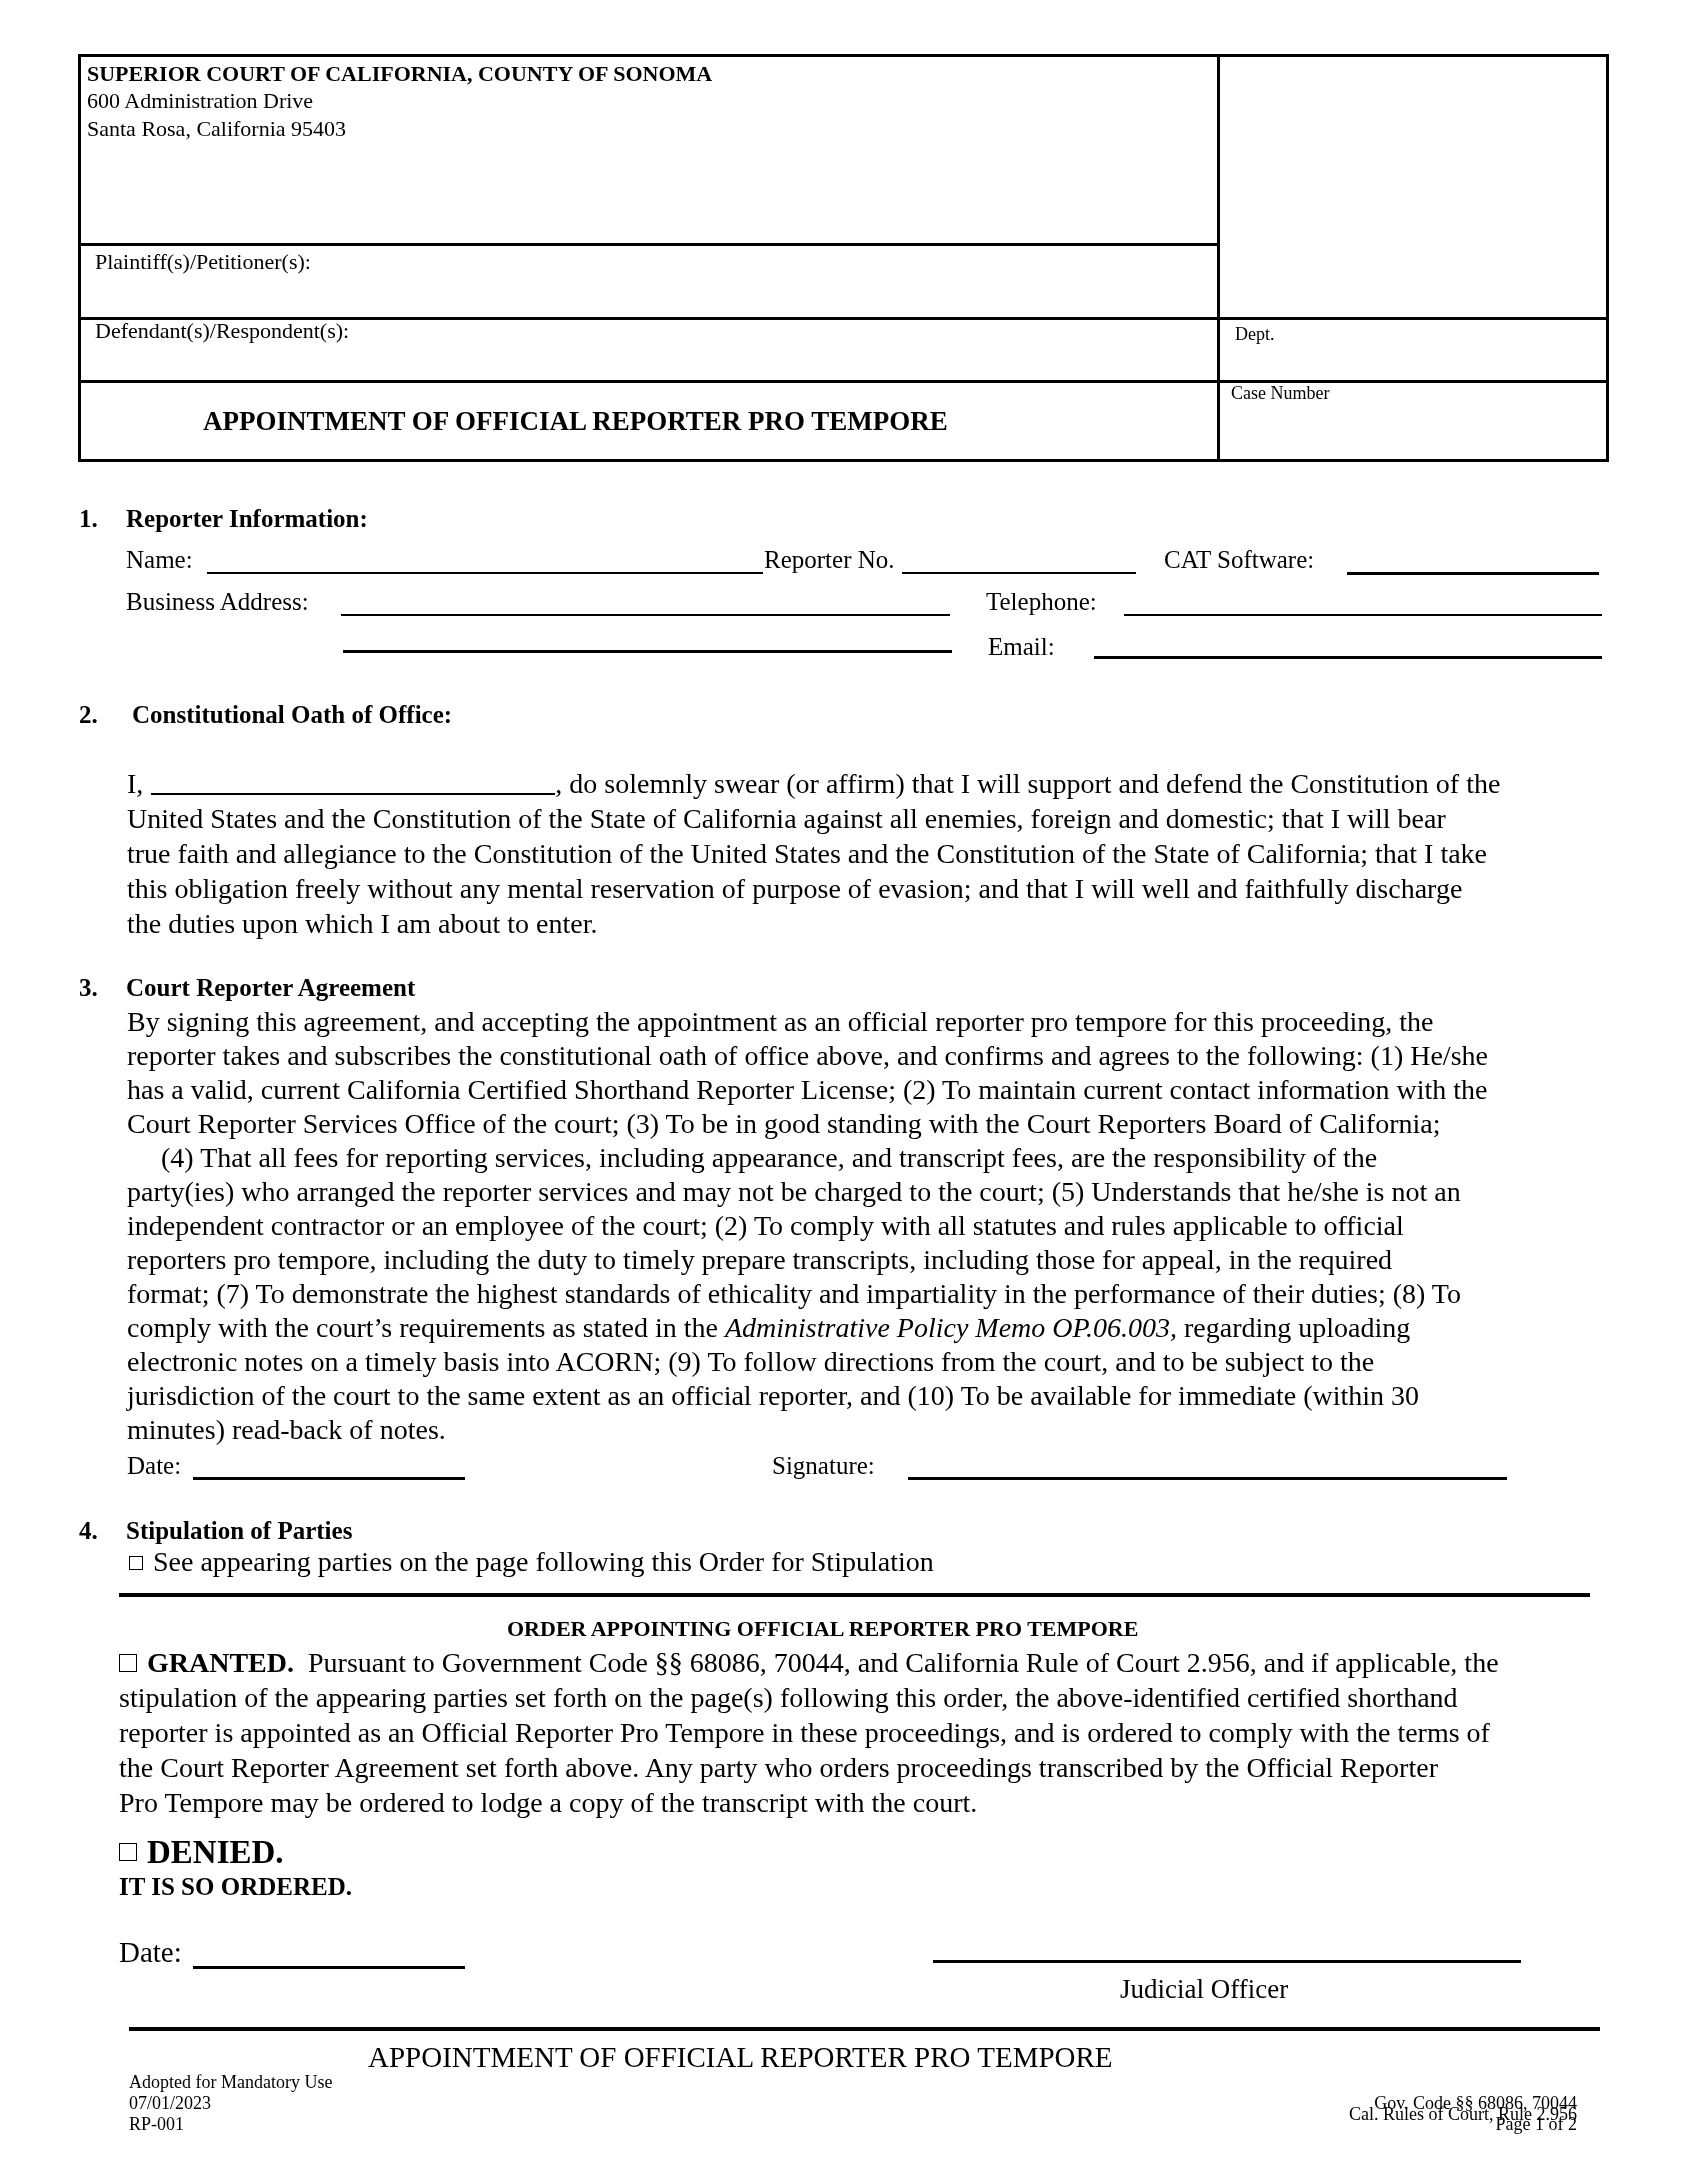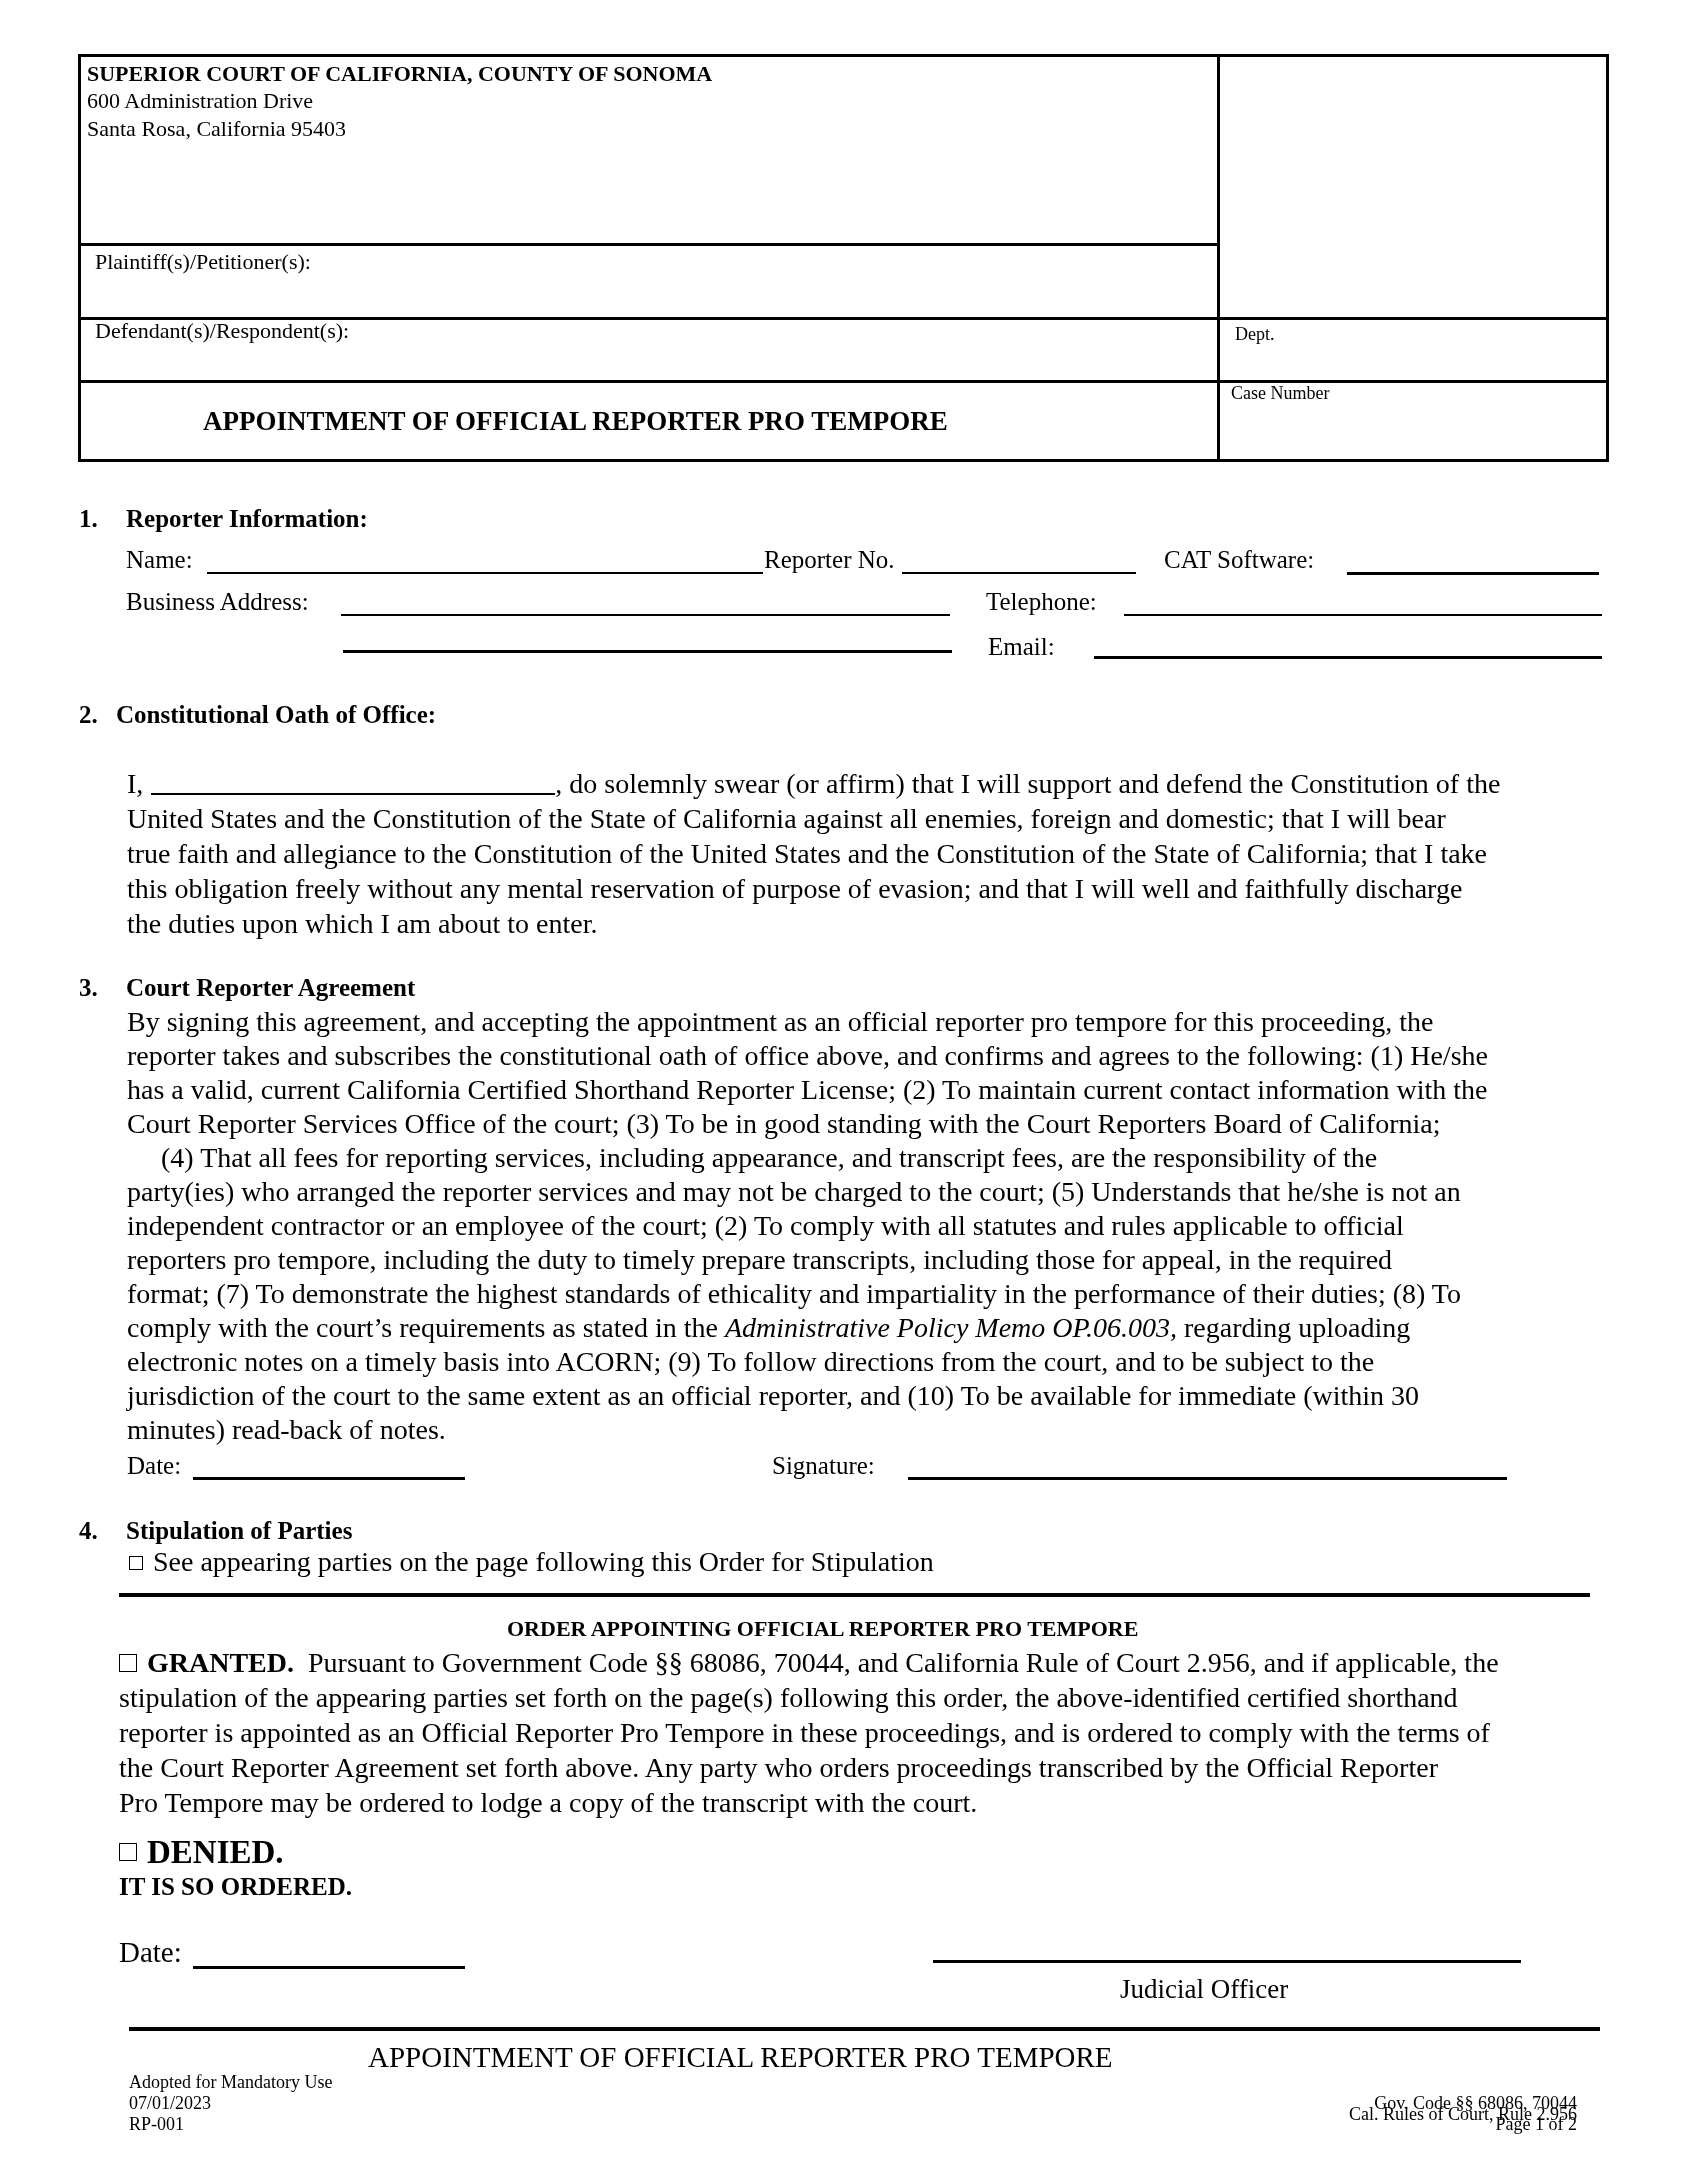--- a/index.html
+++ b/index.html
@@ -77,21 +77,21 @@
 
 <div class="abs t25" style="left:986px; top:588px;">Telephone:</div>
 <input class="line-input" style="left: 1125px; top: 587px; width: 475px;" value="">
 <div class="field-line" style="left:1124px; top:614px; width:478px;"></div>
 
 <div class="abs t25" style="left:988px; top:633px;">Email:</div>
 <input class="line-input" style="left: 1095px; top: 630px; width: 505px;" value="">
 <div class="field-line thick" style="left:1094px; top:656px; width:508px;"></div>
 
 <div class="abs t25 b" style="left:79px; top:701px;">2.</div>
-<div class="abs t25 b" style="left:116px; top:701px;text-align:right;">Constitutional Oath of Office:</div>
+<div class="abs t25 b" style="left:132px; top:701px;text-align:right;">Constitutional Oath of Office:</div>
 
 <div class="abs" style="left:127px; top:766px; width:1473px; font-size:28px; line-height:35px;">
   <div style="position:relative; white-space:nowrap;">
     <span>I,</span><span style="display:inline-block; width:404px; height:24px; border-bottom:2px solid #000; position:relative; top:2px; margin-left:8px;"></span><span>, do solemnly swear (or affirm) that I will support and defend the Constitution of the</span>
   </div>
   <div style="white-space:nowrap;">United States and the Constitution of the State of California against all enemies, foreign and domestic; that I will bear</div>
   <div style="white-space:nowrap;">true faith and allegiance to the Constitution of the United States and the Constitution of the State of California; that I take</div>
   <div style="white-space:nowrap;">this obligation freely without any mental reservation of purpose of evasion; and that I will well and faithfully discharge</div>
   <div style="white-space:nowrap;">the duties upon which I am about to enter.</div>
 </div>

